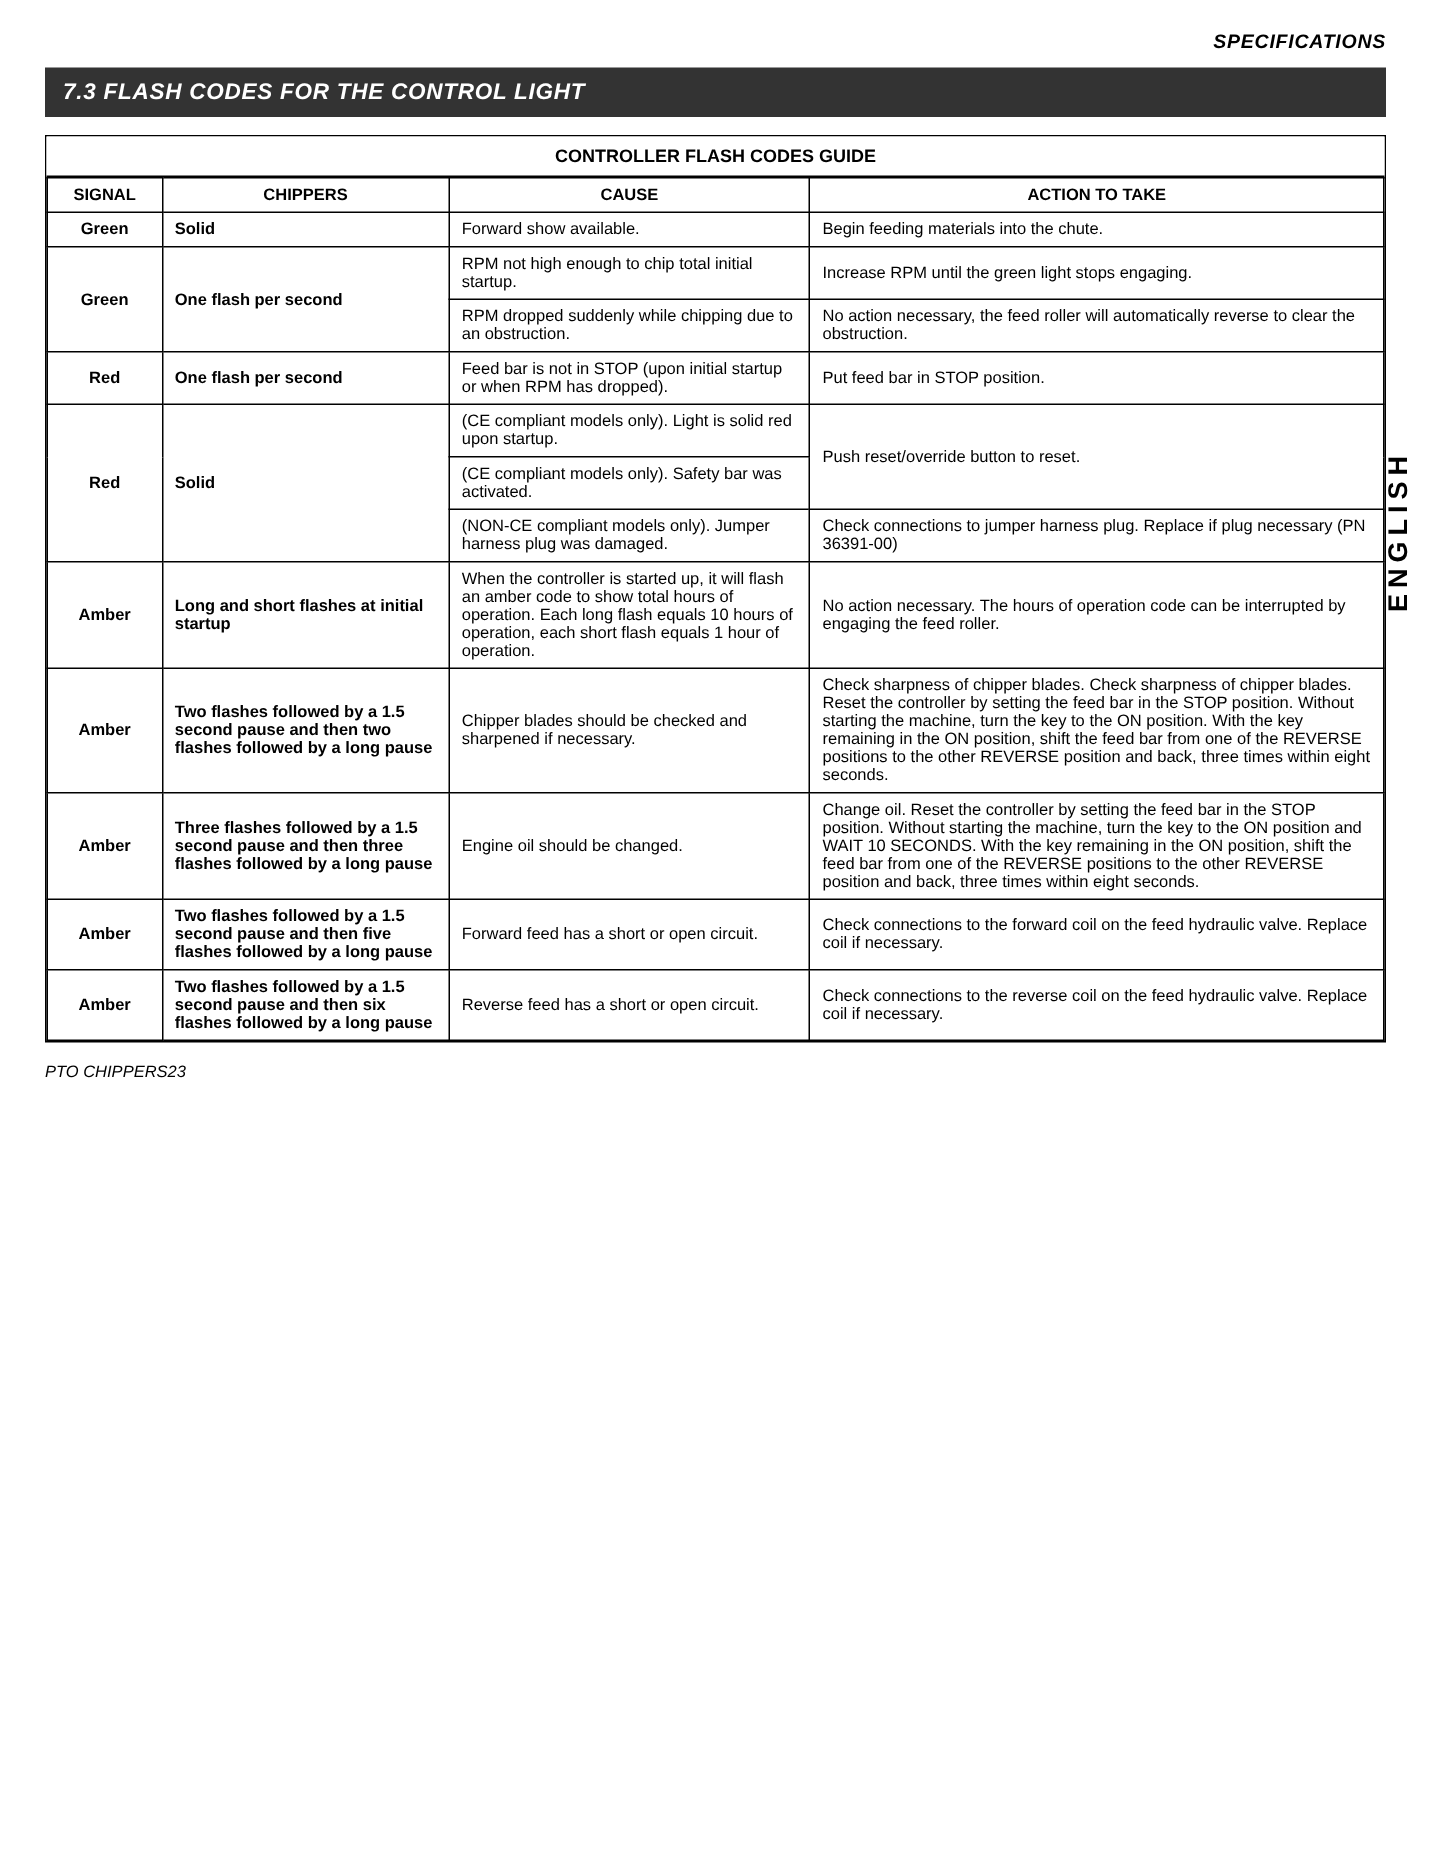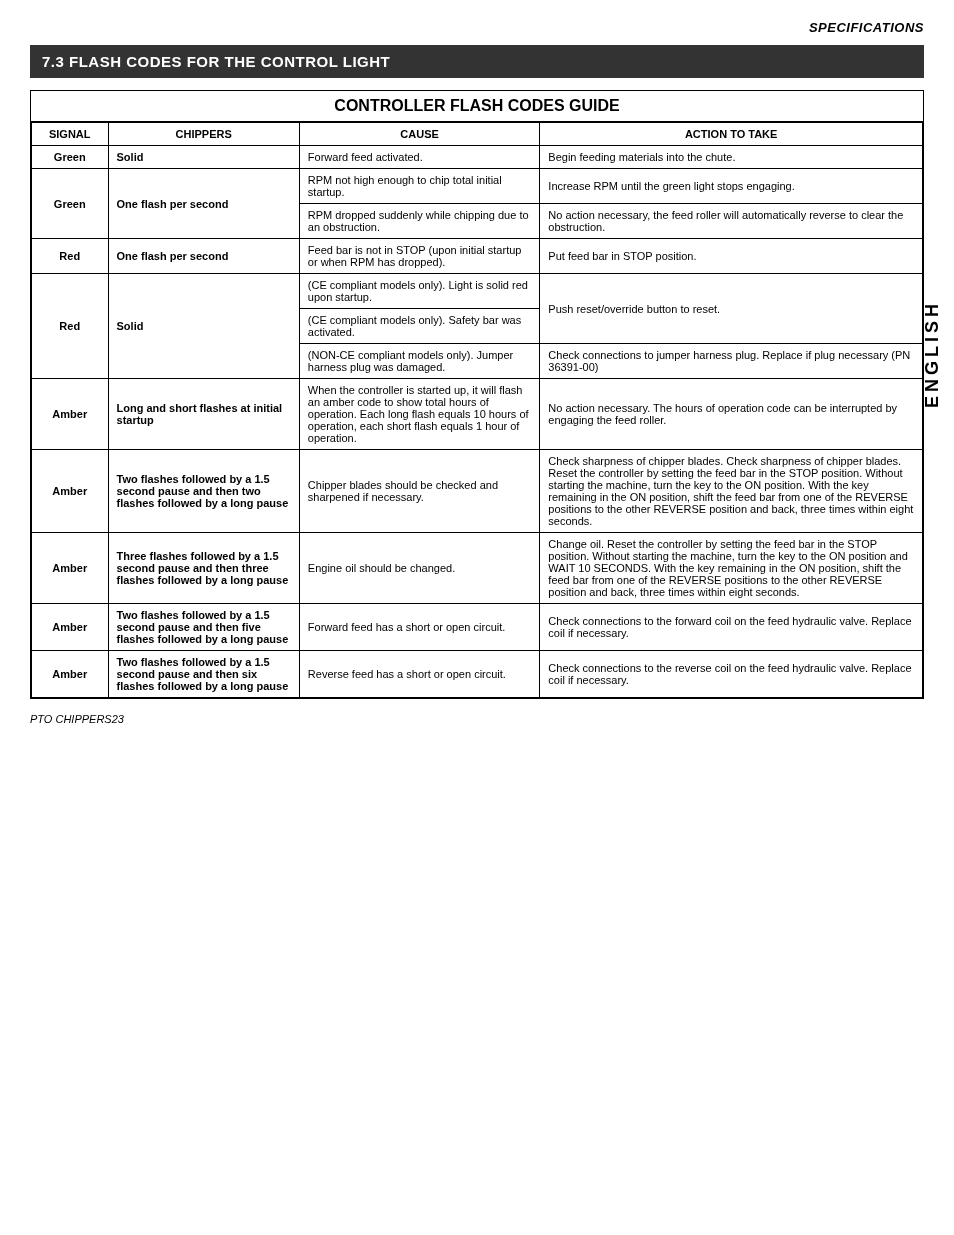--- a/index.html
+++ b/index.html
@@ -21,29 +21,30 @@
       letter-spacing: 0.5px;
     }
     .section-title {
       background: #333;
       color: #fff;
       font-weight: bold;
       font-size: 15px;
       padding: 8px 12px;
       margin-bottom: 12px;
       letter-spacing: 0.5px;
+      font-style: italic;
     }
     .table-wrapper {
       border: 1px solid #000;
       width: 100%;
     }
     .table-guide-title {
       text-align: center;
       font-weight: bold;
-      font-size: 16px;
+      font-size: 12px;
       padding: 6px;
       border-bottom: 1px solid #000;
       background: #fff;
     }
     table {
       width: 100%;
       border-collapse: collapse;
     }
     th {
       font-weight: bold;
@@ -119,21 +120,21 @@
         <th><span>CHIPPERS</span></th>
         <th><span>CAUSE</span></th>
         <th><span>ACTION TO TAKE</span></th>
       </tr>
     </thead>
     <tbody>
 
       <tr>
         <td class="signal-col">Green</td>
         <td class="freq-col">Solid</td>
-        <td class="cause-col">Forward feed activated.</td>
+        <td class="cause-col">Forward show available.</td>
         <td class="action-col">Begin feeding materials into the chute.</td>
       </tr>
 
       <tr>
         <td class="signal-col" rowspan="2">Green</td>
         <td class="freq-col" rowspan="2">One flash per second</td>
         <td class="cause-col">RPM not high enough to chip total initial startup.</td>
         <td class="action-col">Increase RPM until the green light stops engaging.</td>
       </tr>
       <tr>

